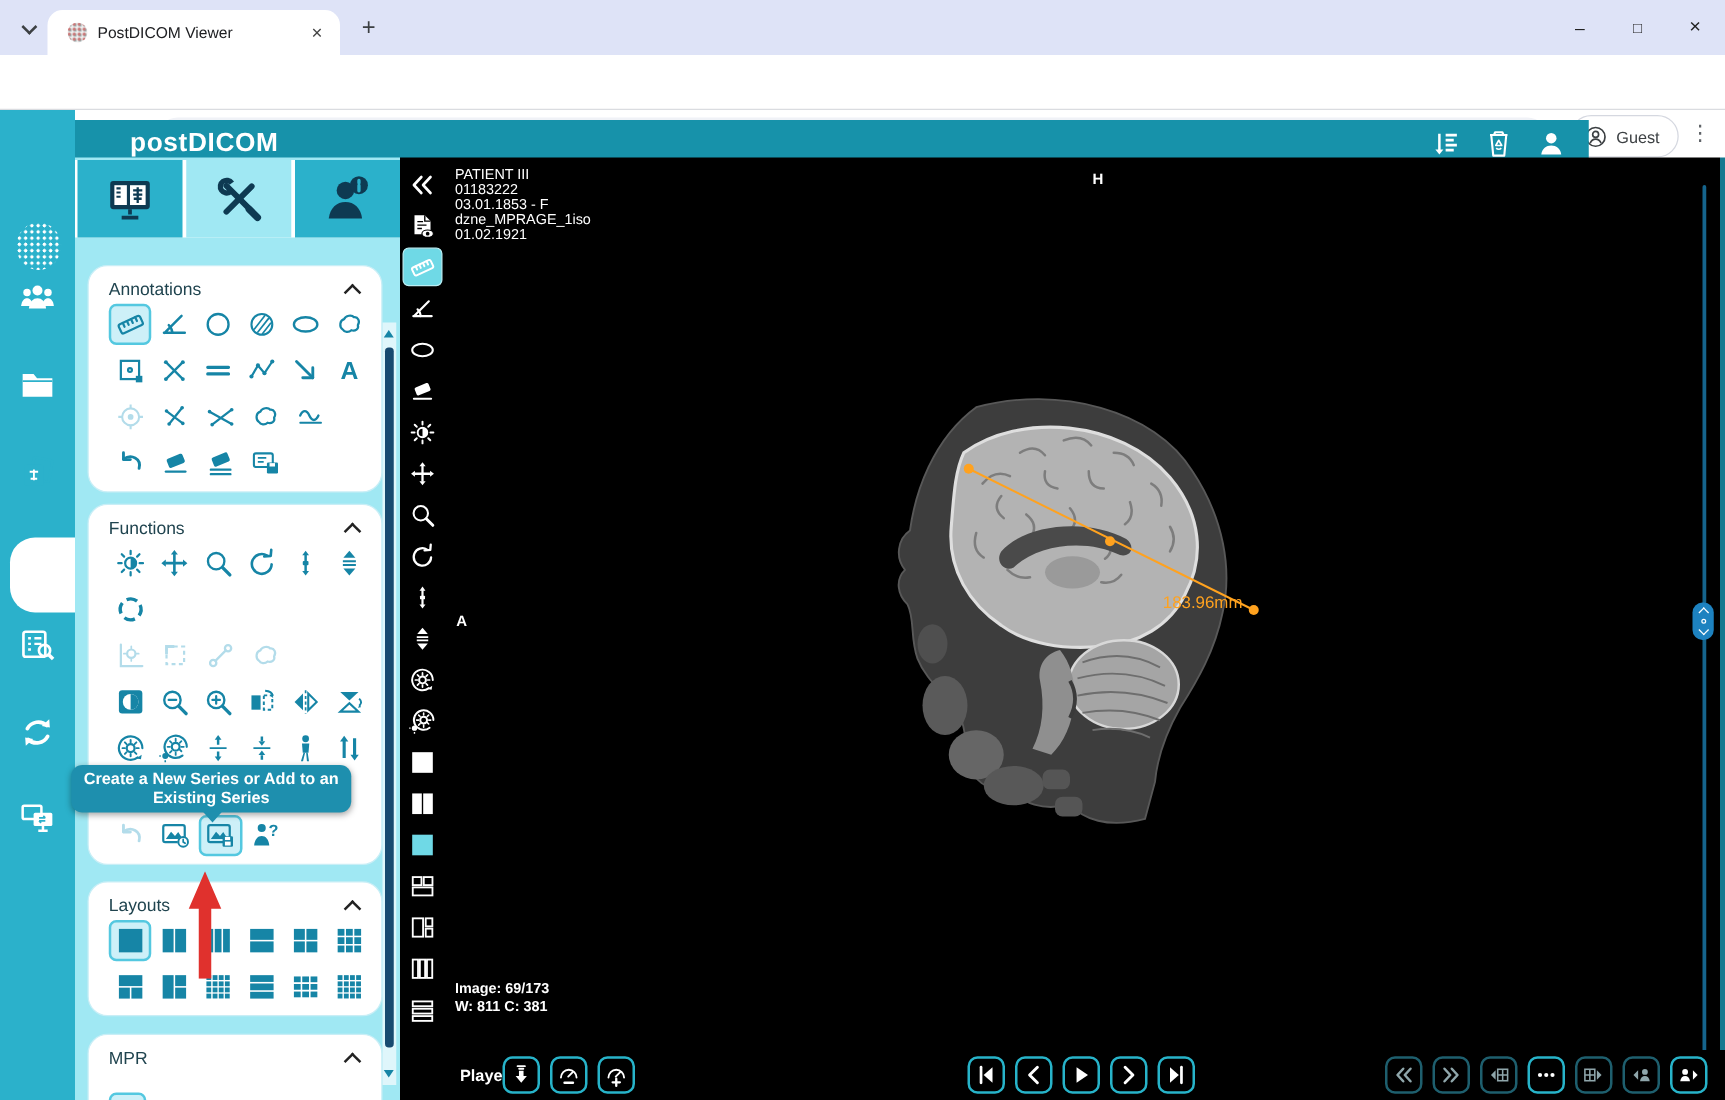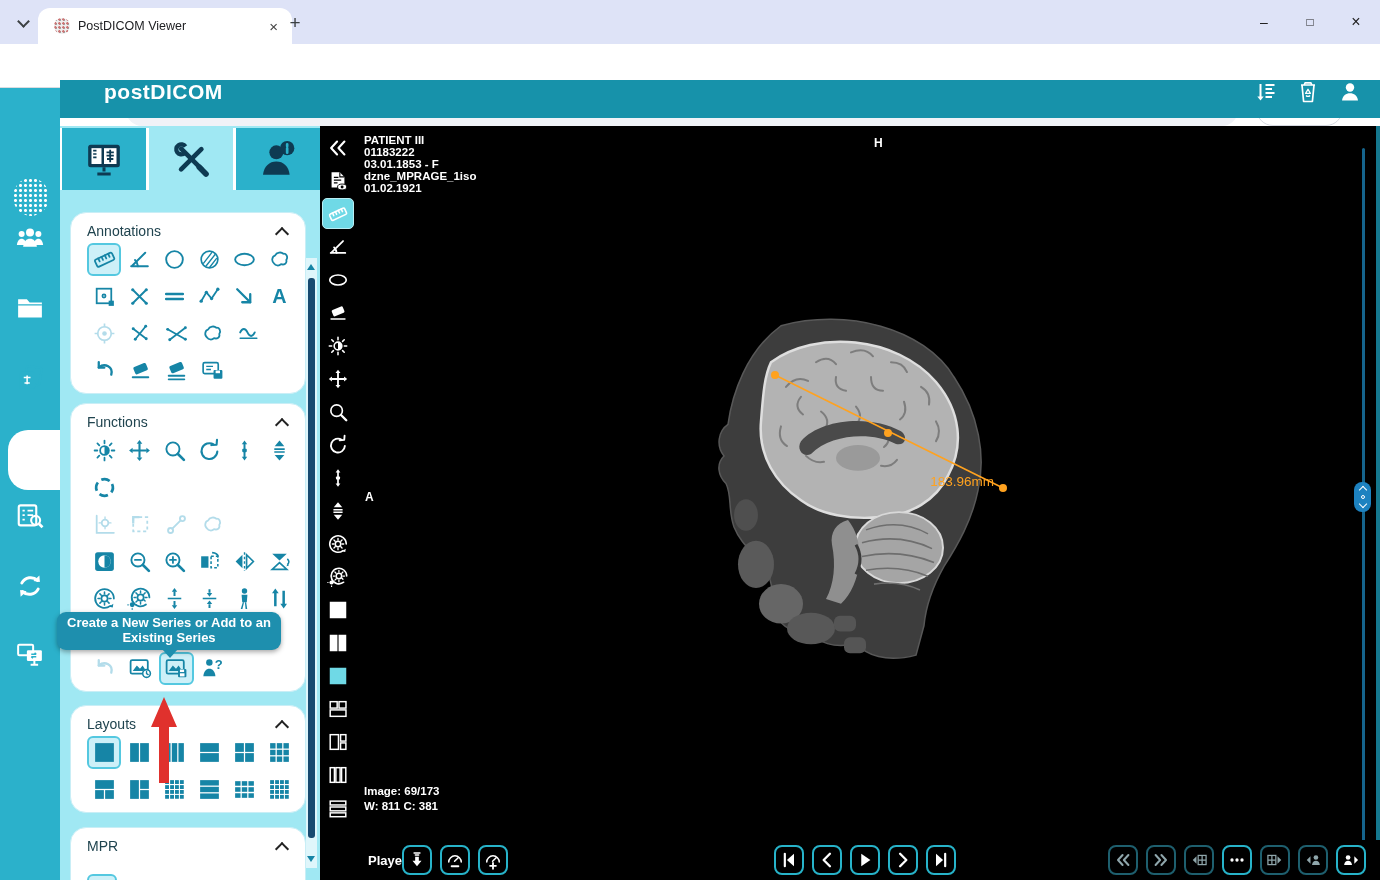--- a/index.html
+++ b/index.html
@@ -4,38 +4,38 @@
 <style>
   *{margin:0;padding:0;box-sizing:border-box}
   html,body{width:1380px;height:880px;overflow:hidden;font-family:"Liberation Sans",sans-serif;background:#000}
   #stage{position:relative;width:1380px;height:880px;background:#fff}
   .abs{position:absolute}
 
   
   #tabstrip{left:0;top:0;width:1380px;height:44px;background:#dee3f7}
   #tab-menu-btn{left:10px;top:10px;width:26px;height:26px;border-radius:50%;display:flex;align-items:center;justify-content:center}
   .css-chevron{width:9px;height:9px;border-right:2px solid #3c4043;border-bottom:2px solid #3c4043;transform:rotate(45deg);margin-top:-4px}
-  #tab{left:38px;top:8px;width:254px;height:36px;background:#fff;border-radius:12px 12px 0 0;display:flex;align-items:center;padding:0 10px}
+  #tab{left:38px;top:8px;width:234px;height:36px;background:#fff;border-radius:12px 12px 0 0;display:flex;align-items:center;padding:0 10px}
   #favicon{width:16px;height:16px;border-radius:50%;background:radial-gradient(circle at 35% 35%,#c77 1px,transparent 1.5px),radial-gradient(#9aa 1.1px,transparent 1.5px);background-size:4px 4px;background-color:#eee;margin:0 8px 0 6px;flex:none}
   #tab-title{font-size:12.5px;color:#202124;flex:1;white-space:nowrap;overflow:hidden}
   #tab-close{font-size:15px;color:#444;padding:0 4px;cursor:default}
   #newtab-btn{left:282px;top:12px;font-size:19px;color:#3c4043;width:26px;text-align:center}
   .winctl{top:8px;width:40px;height:28px;display:flex;align-items:center;justify-content:center;font-size:14px;color:#222}
   #win-min{left:1244px}#win-max{left:1290px;font-size:12px}#win-close{left:1336px;font-size:16px}
   #chrometoolbar{left:0;top:44px;width:1380px;height:44px;background:#fff;border-bottom:1px solid #dadce0}
   .navic{top:52px;width:28px;height:28px;display:flex;align-items:center;justify-content:center}
   #nav-back{left:12px}#nav-fwd{left:48px}#nav-reload{left:84px}
   #urlbar{left:126px;top:50px;width:1112px;height:32px;background:#f0f2f7;border-radius:16px;display:flex;align-items:center;padding:0 14px;gap:10px}
   #url-text{font-size:13.5px;color:#3c4043}
   #guest-btn{left:1256px;top:48px;height:34px;padding:0 14px 0 10px;border:1px solid #d5d8e0;border-radius:17px;display:flex;align-items:center;gap:7px;background:#fff}
   #guest-label{font-size:13px;color:#3c4043}
   #chrome-menu{left:1348px;top:52px;font-size:17px;color:#5f6368;width:24px;text-align:center}
 
   
-  #appheader{left:60px;top:80px;width:1320px;height:38px;background:#1792aa;display:flex;align-items:flex-start}
+  #appheader{left:60px;top:96px;width:1211px;height:38px;background:#1792aa;display:flex;align-items:center}
   #applogo{color:#fff;font-size:21px;font-weight:bold;letter-spacing:.5px;margin-left:44px}
   #apptitle{position:absolute;left:0;right:0;text-align:center;color:#fff;font-weight:bold;font-size:15px}
   #header-icons{position:absolute;right:18px;display:flex;gap:18px}
   #header-icons .hic{width:24px;height:24px;color:#fff}
 
   
   #sidebar{left:0;top:88px;width:60px;height:792px;background:#2bb1cb}
   #sidebar .scell{position:absolute;left:0;width:60px;height:48px;display:flex;align-items:center;justify-content:center;color:#fff}
   #sidebar .scell .ic{width:30px;height:30px}
   #side-logo{top:90px;left:13px;width:36px;height:38px;border-radius:50%;background:radial-gradient(#fff 1.3px,transparent 1.6px);background-size:5px 5px;background-color:transparent;position:absolute}
@@ -76,21 +76,21 @@
   
   #vtoolbar{left:320px;top:126px;width:36px;height:754px;background:#000;padding-top:4px}
   #vtoolbar .tcell{width:32px;height:31px;margin:2px auto;color:#fff;border-radius:5px;border-width:1.5px}
   #vtoolbar .tcell .ic{width:22px;height:22px}
   #vtoolbar .tcell.sel{background:#6fd9e6;border-color:#b9eef4;color:#fff}
   #vtoolbar .tcell.accent{color:#6fd9e6}
 
   
   #viewer{left:356px;top:126px;width:1020px;height:714px;background:#000;overflow:hidden}
   #vieweredge{left:1376px;top:126px;width:4px;height:754px;background:#15788f}
-  #patient-info{position:absolute;left:8px;top:8px;color:#fff;font-size:11.5px;font-weight:bold;line-height:12px}
+  #patient-info{position:absolute;left:8px;top:8px;color:#fff;font-size:11.5px;font-weight:normal;line-height:12px}
   .omark{position:absolute;color:#fff;font-size:12px;font-weight:bold}
   #imginfo{position:absolute;left:8px;bottom:26px;color:#fff;font-size:11.5px;font-weight:bold;line-height:15px}
   #brainwrap{position:absolute;left:330px;top:182px}
   #measure-svg{position:absolute;left:0;top:0;pointer-events:none}
   
   #vslider-track{position:absolute;left:1006px;top:22px;width:3px;height:696px;background:#15648c;border-radius:2px}
   #vslider-thumb{position:absolute;left:998px;top:356px;width:17px;height:30px;background:#1d82c0;border-radius:8px;display:flex;flex-direction:column;align-items:center;justify-content:center;gap:2px}
   .mini-chev-up{width:6px;height:6px;border-left:1.5px solid #fff;border-top:1.5px solid #fff;transform:rotate(45deg)}
   .mini-dot{width:4px;height:4px;border:1.2px solid #fff;border-radius:50%}
   .mini-chev-down{width:6px;height:6px;border-right:1.5px solid #fff;border-bottom:1.5px solid #fff;transform:rotate(45deg)}

